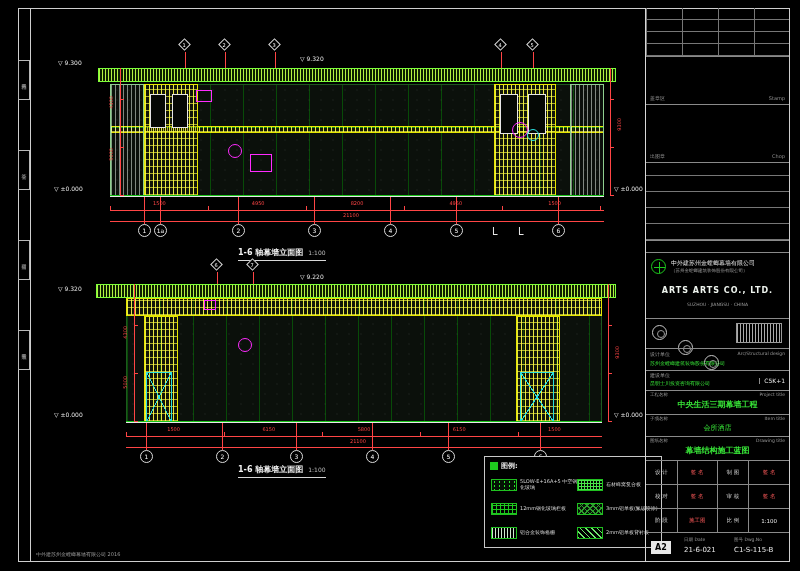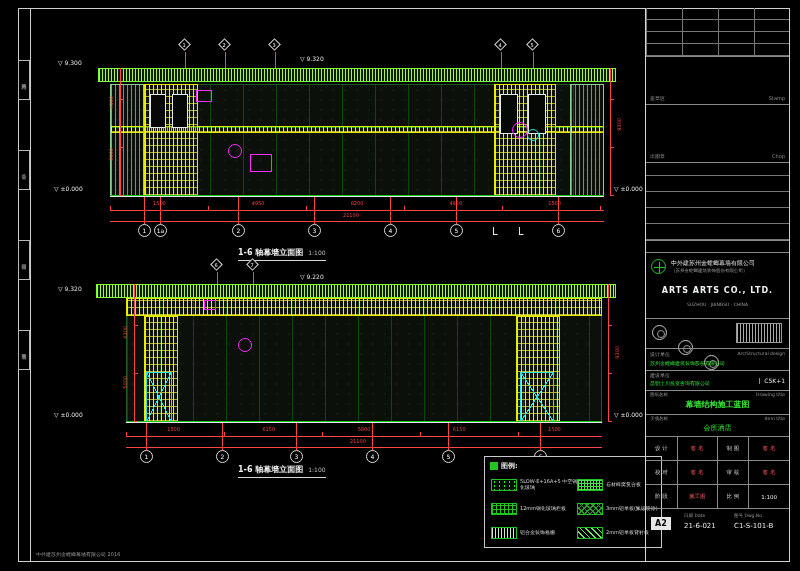--- a/index.html
+++ b/index.html
@@ -336,28 +336,33 @@
       <span class="abs t5 gry" style="left:4px;top:3px">设计单位</span>
       <span class="abs t4 gry" style="right:4px;top:3px">Arc/Structural design</span>
       <span class="abs t5 grn" style="left:4px;top:12px">苏州金螳螂建筑装饰股份有限公司</span>
     </div>
     <div style="height:20px">
       <span class="abs t5 gry" style="left:4px;top:2px">建设单位</span>
       <span class="abs t5 grn" style="left:4px;top:10px">昆明士川投资咨询有限公司</span>
       <span class="abs t6 wht" style="right:4px;top:7px;border-left:1px solid #8a8a8a;padding-left:4px">C5K+1</span>
     </div>
     <div style="height:24px">
-      <span class="abs t4 gry" style="left:4px;top:2px">图纸名称</span>
-      <span class="abs t4 gry" style="right:4px;top:2px">Drawing title</span>
-      <div class="abs t8 grn bold" style="left:0;top:10px;width:143px;text-align:center">幕墙结构施工蓝图</div>
+      <span class="abs t4 gry" style="left:4px;top:2px">工程名称</span>
+      <span class="abs t4 gry" style="right:4px;top:2px">Project title</span>
+      <div class="abs t8 grn bold" style="left:0;top:10px;width:143px;text-align:center">中央生活三期幕墙工程</div>
     </div>
     <div style="height:22px">
       <span class="abs t4 gry" style="left:4px;top:2px">子项名称</span>
       <span class="abs t4 gry" style="right:4px;top:2px">Item title</span>
       <div class="abs t7 grn" style="left:0;top:10px;width:143px;text-align:center">会所酒店</div>
+    </div>
+    <div style="height:24px">
+      <span class="abs t4 gry" style="left:4px;top:2px">图纸名称</span>
+      <span class="abs t4 gry" style="right:4px;top:2px">Drawing title</span>
+      <div class="abs t8 grn bold" style="left:0;top:10px;width:143px;text-align:center">幕墙结构施工蓝图</div>
     </div>
     <div style="height:72px">
       <div class="fieldrow">
         <div class="fl">设 计</div>
         <div class="fv">签 名</div>
         <div class="fl">制 图</div>
         <div class="fv" style="border-right:none">签 名</div>
       </div>
       <div class="fieldrow">
         <div class="fl">校 对</div>
@@ -370,17 +375,17 @@
         <div class="fv">施工图</div>
         <div class="fl">比 例</div>
         <div class="fv" style="border-right:none;color:#e8e8e8">1:100</div>
       </div>
     </div>
     <div style="height:30px">
       <div class="abs chipA2" style="left:5px;top:8px">A2</div>
       <span class="abs t4 gry" style="left:38px;top:5px">日期 Date</span>
       <span class="abs t7 wht" style="left:38px;top:14px">21-6-021</span>
       <span class="abs t4 gry" style="left:88px;top:5px">图号 Dwg.No</span>
-      <span class="abs t7 wht" style="left:88px;top:14px">C1-S-101-B</span>
+      <span class="abs t7 wht" style="left:88px;top:14px">C1-S-115-B</span>
     </div>
   </div>
 
 </div>
 
 </body></html>

